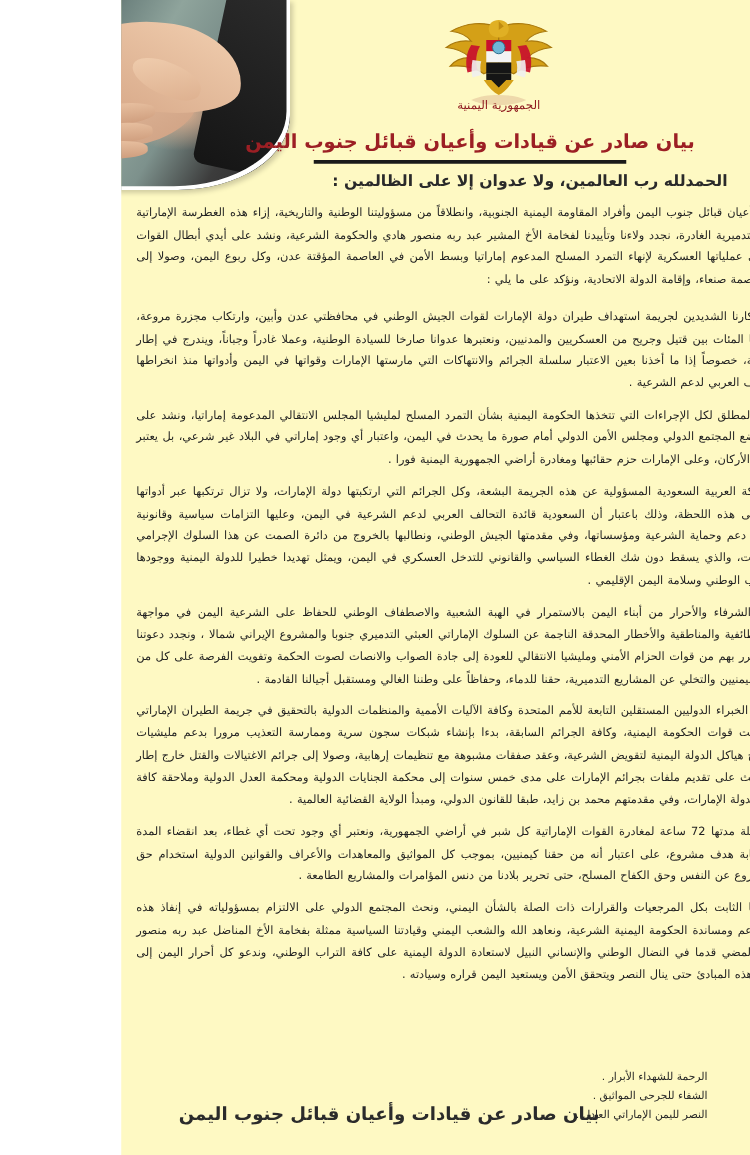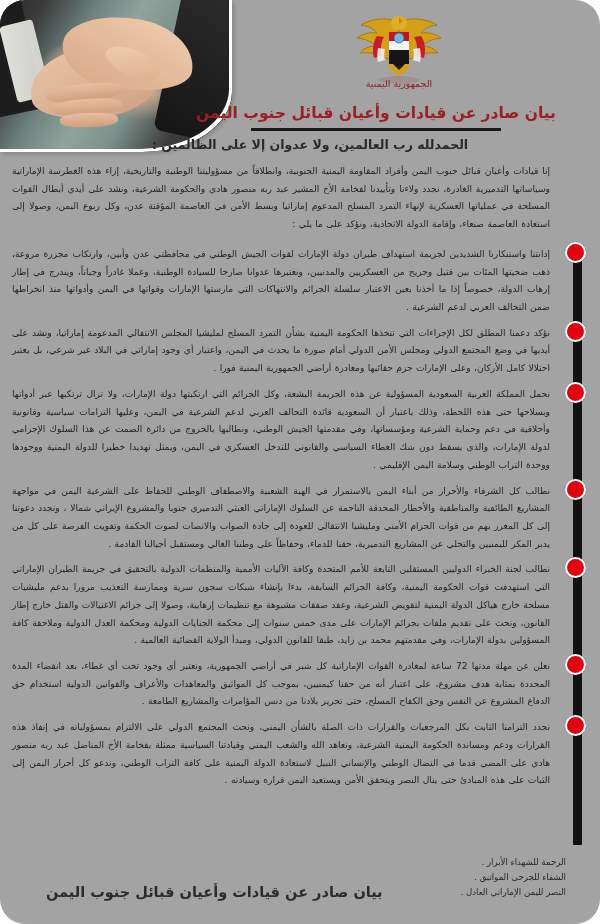--- a/index.html
+++ b/index.html
@@ -10,25 +10,24 @@
     width: 600px;
     height: 924px;
     background: #ffffff;
     font-family: "DejaVu Sans", "Liberation Sans", sans-serif;
     overflow: hidden;
     position: relative;
   }
 
   .page {
     position: relative;
-    width: 600px;
+    width: 503px;
     height: 924px;
-    background: #a3a3a3;
+    background: #fef9c3;
     overflow: hidden;
-    border-radius: 25px;
   }
 
   
   .header {
     position: relative;
     height: 170px;
     width: 600px;
   }
 
   .photo-wrap {
@@ -144,21 +143,21 @@
     height: 3px;
     background: #1a1a1a;
     margin: 5px auto 0 auto;
     width: 250px;
   }
   .basmala {
     position: absolute;
     right: 18px;
     top: 137px;
     width: 430px;
-    text-align: left;
+    text-align: right;
     font-size: 12.5px;
     color: #2a2a2a;
     font-weight: bold;
     white-space: nowrap;
   }
 
   
   .body-area {
     position: absolute;
     left: 0;

